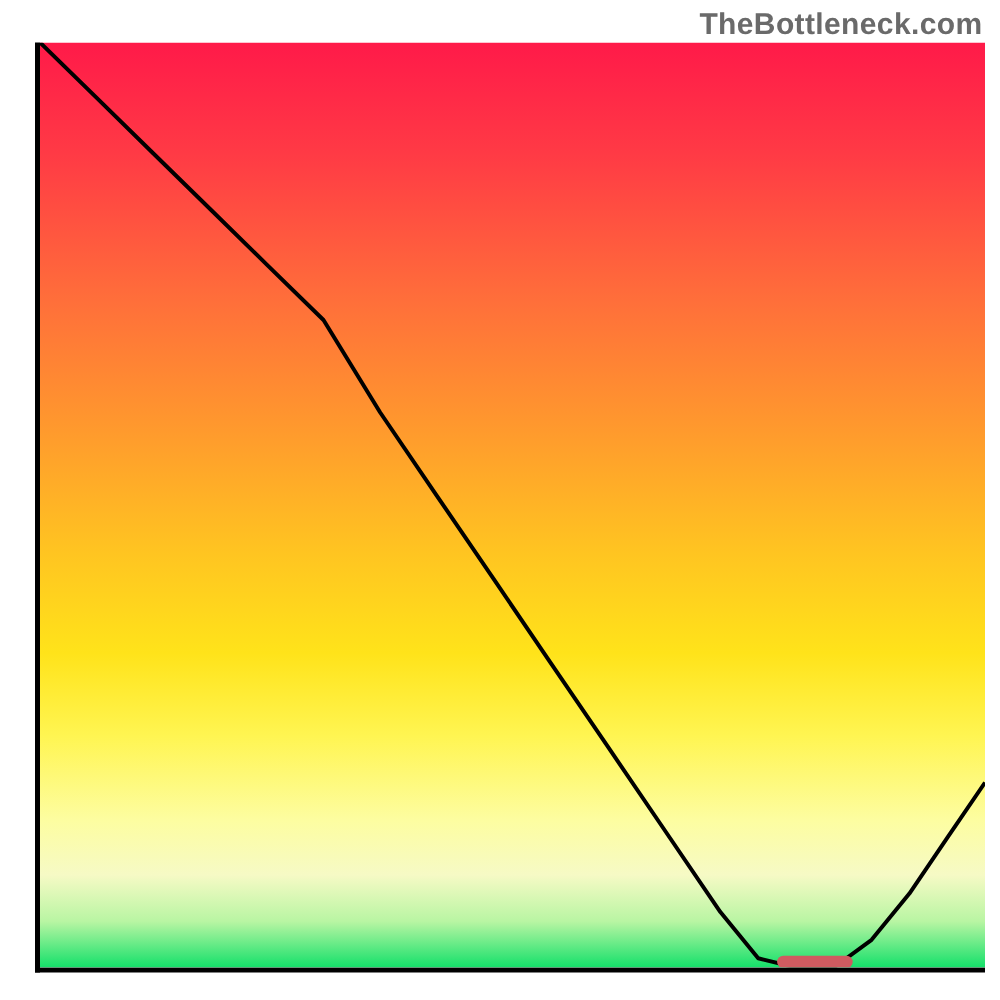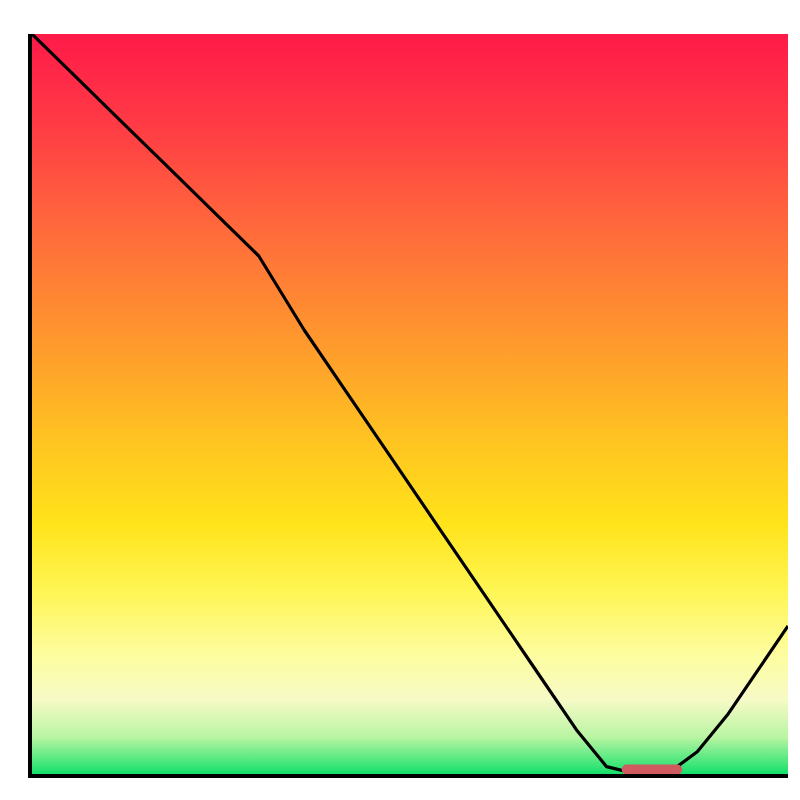--- a/index.html
+++ b/index.html
@@ -71,20 +71,21 @@
   }
   .marker {
     fill: #cf5b60;
   }
 </style>
 </head>
 <body>
 
 <div class="frame">
 
+  <div class="watermark">TheBottleneck.com</div>
 
   <div class="plot-area">
     <div class="gradient-fill"></div>
 
     <svg class="curve-svg" viewBox="0 0 760 744" preserveAspectRatio="none">
       <path id="curve" class="curve-path" d="M0.0 0.0 L45.6 44.6 L91.2 89.3 L136.8 133.9 L182.4 178.6 L228.0 223.2 L273.6 297.6 L319.2 364.6 L364.8 431.5 L410.4 498.5 L456.0 565.4 L501.6 632.4 L547.2 699.4 L577.6 736.6 L608.0 744.0 L638.4 744.0 L668.8 721.7 L699.2 684.5 L729.6 639.8 L760.0 595.2"></path>
       <rect id="marker" class="marker" rx="5" ry="5" x="592.8" y="734.5" width="60.8" height="10"></rect>
     </svg>
   </div>
 

